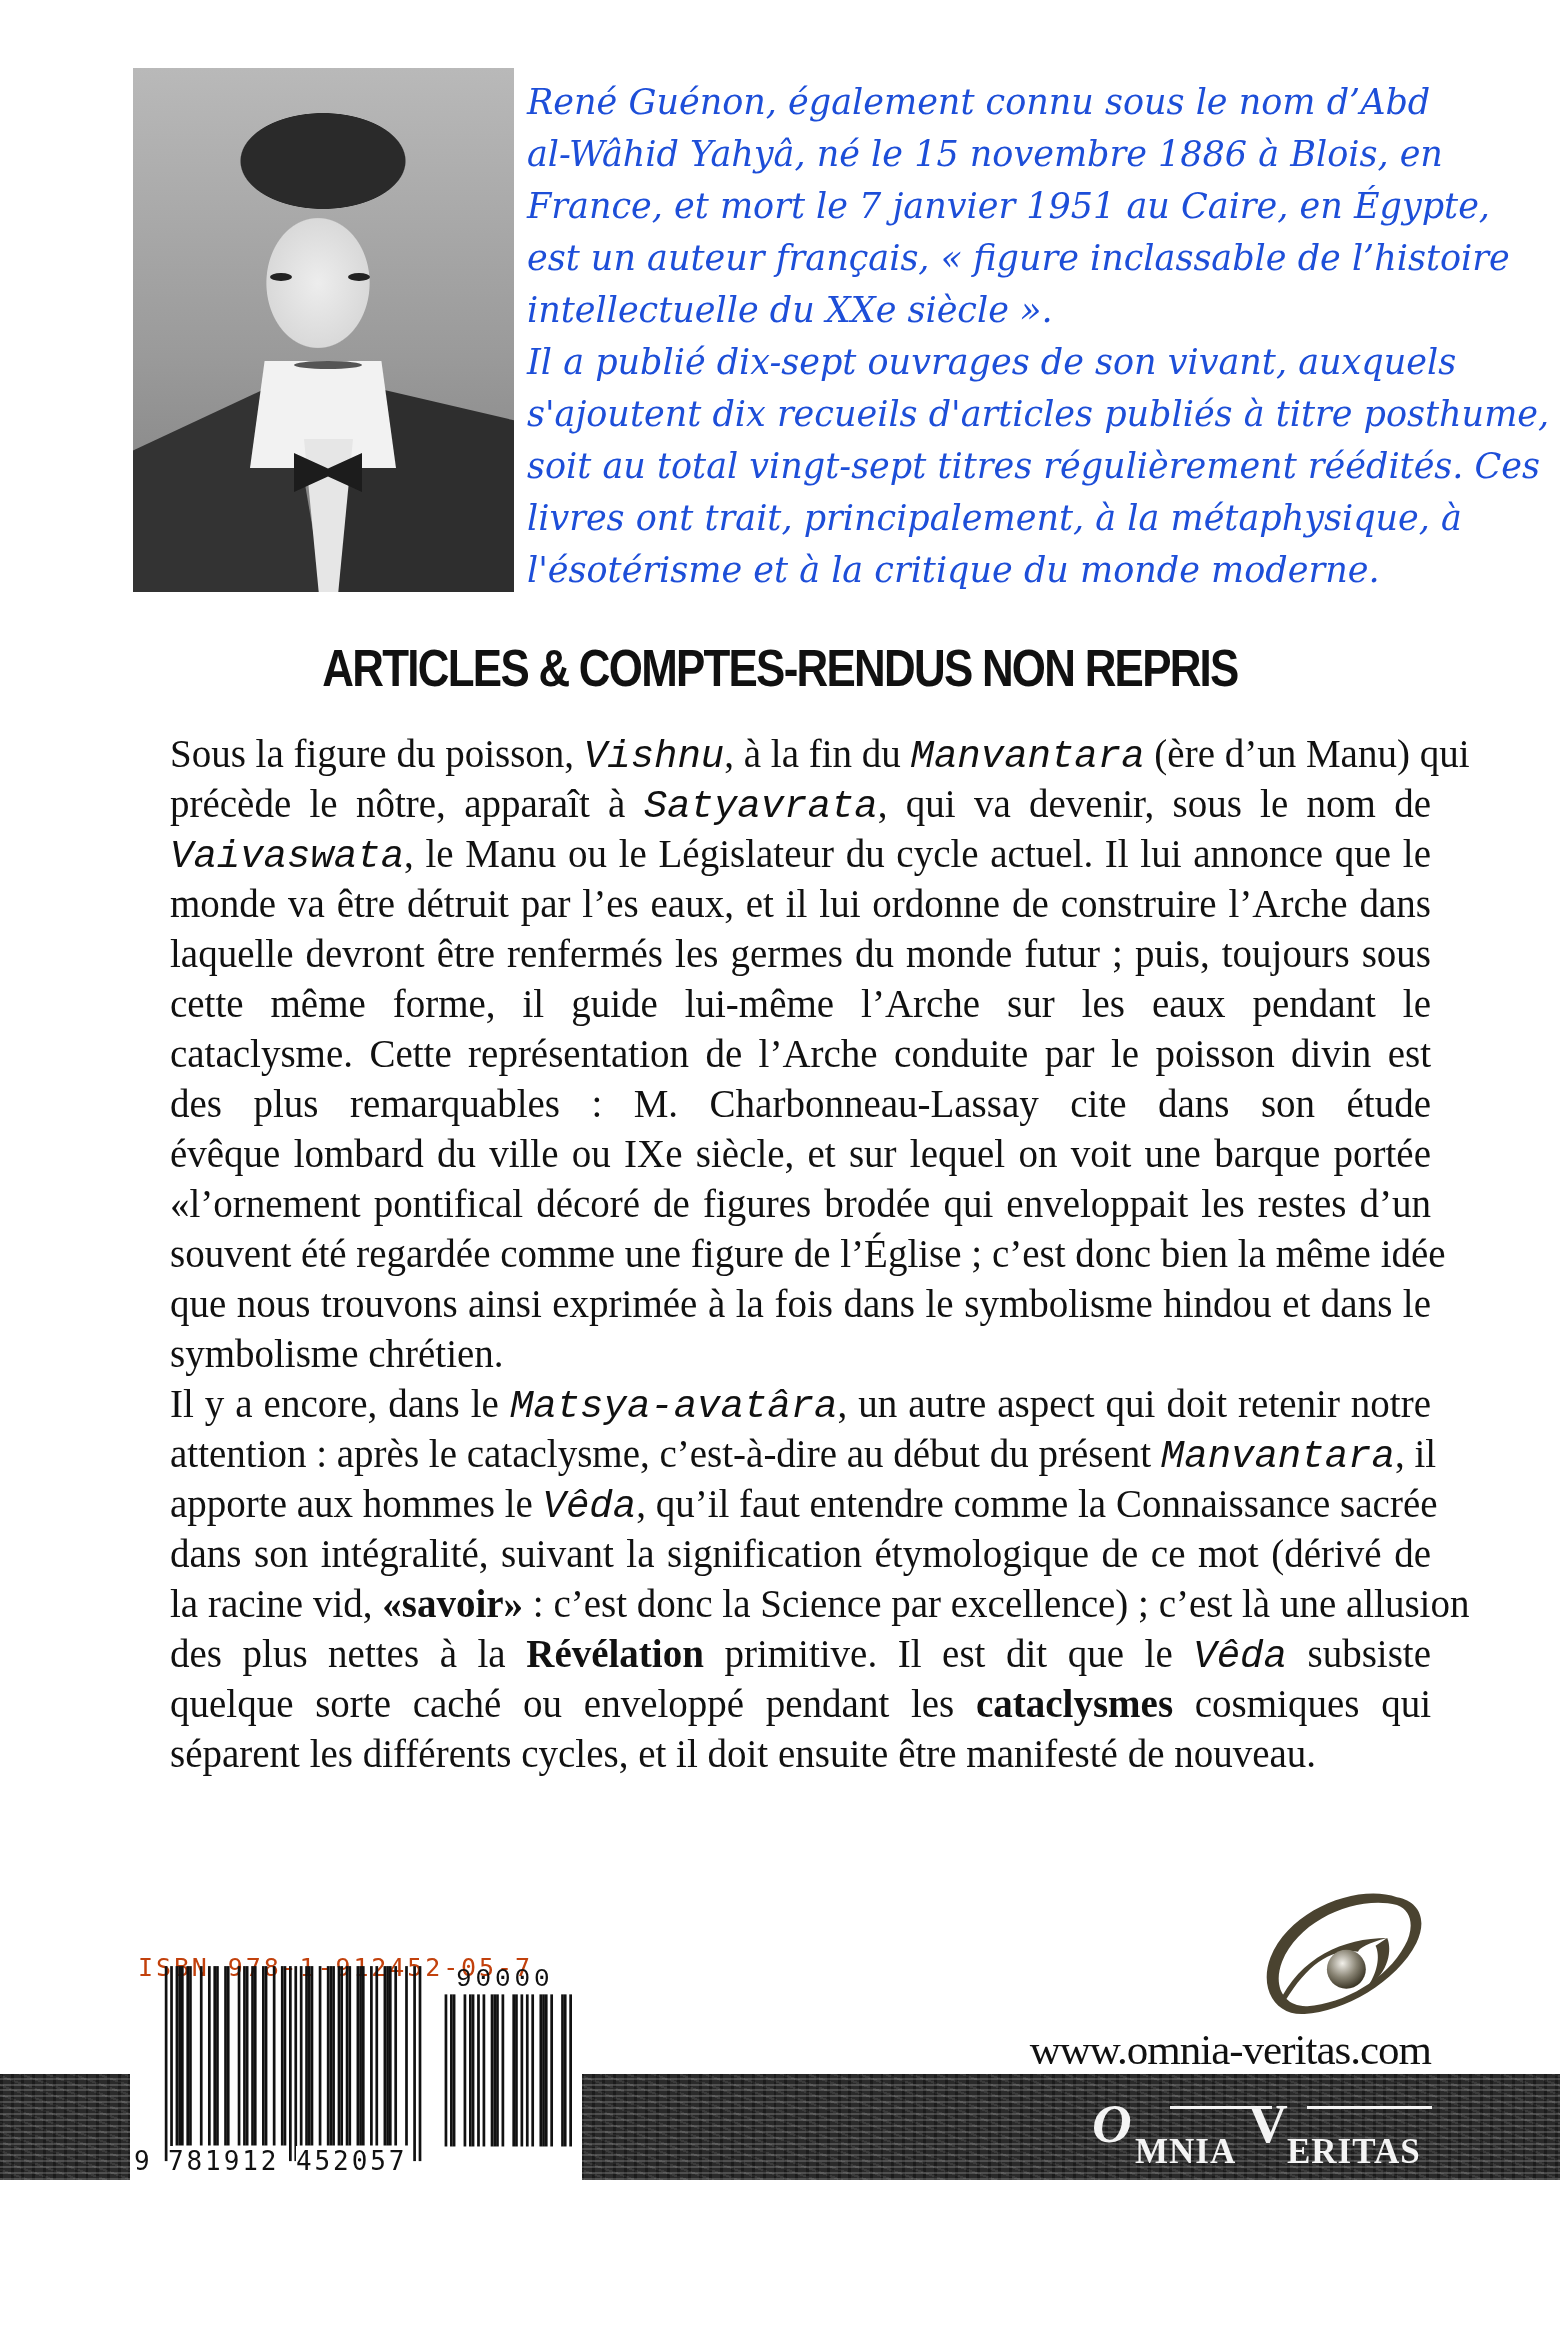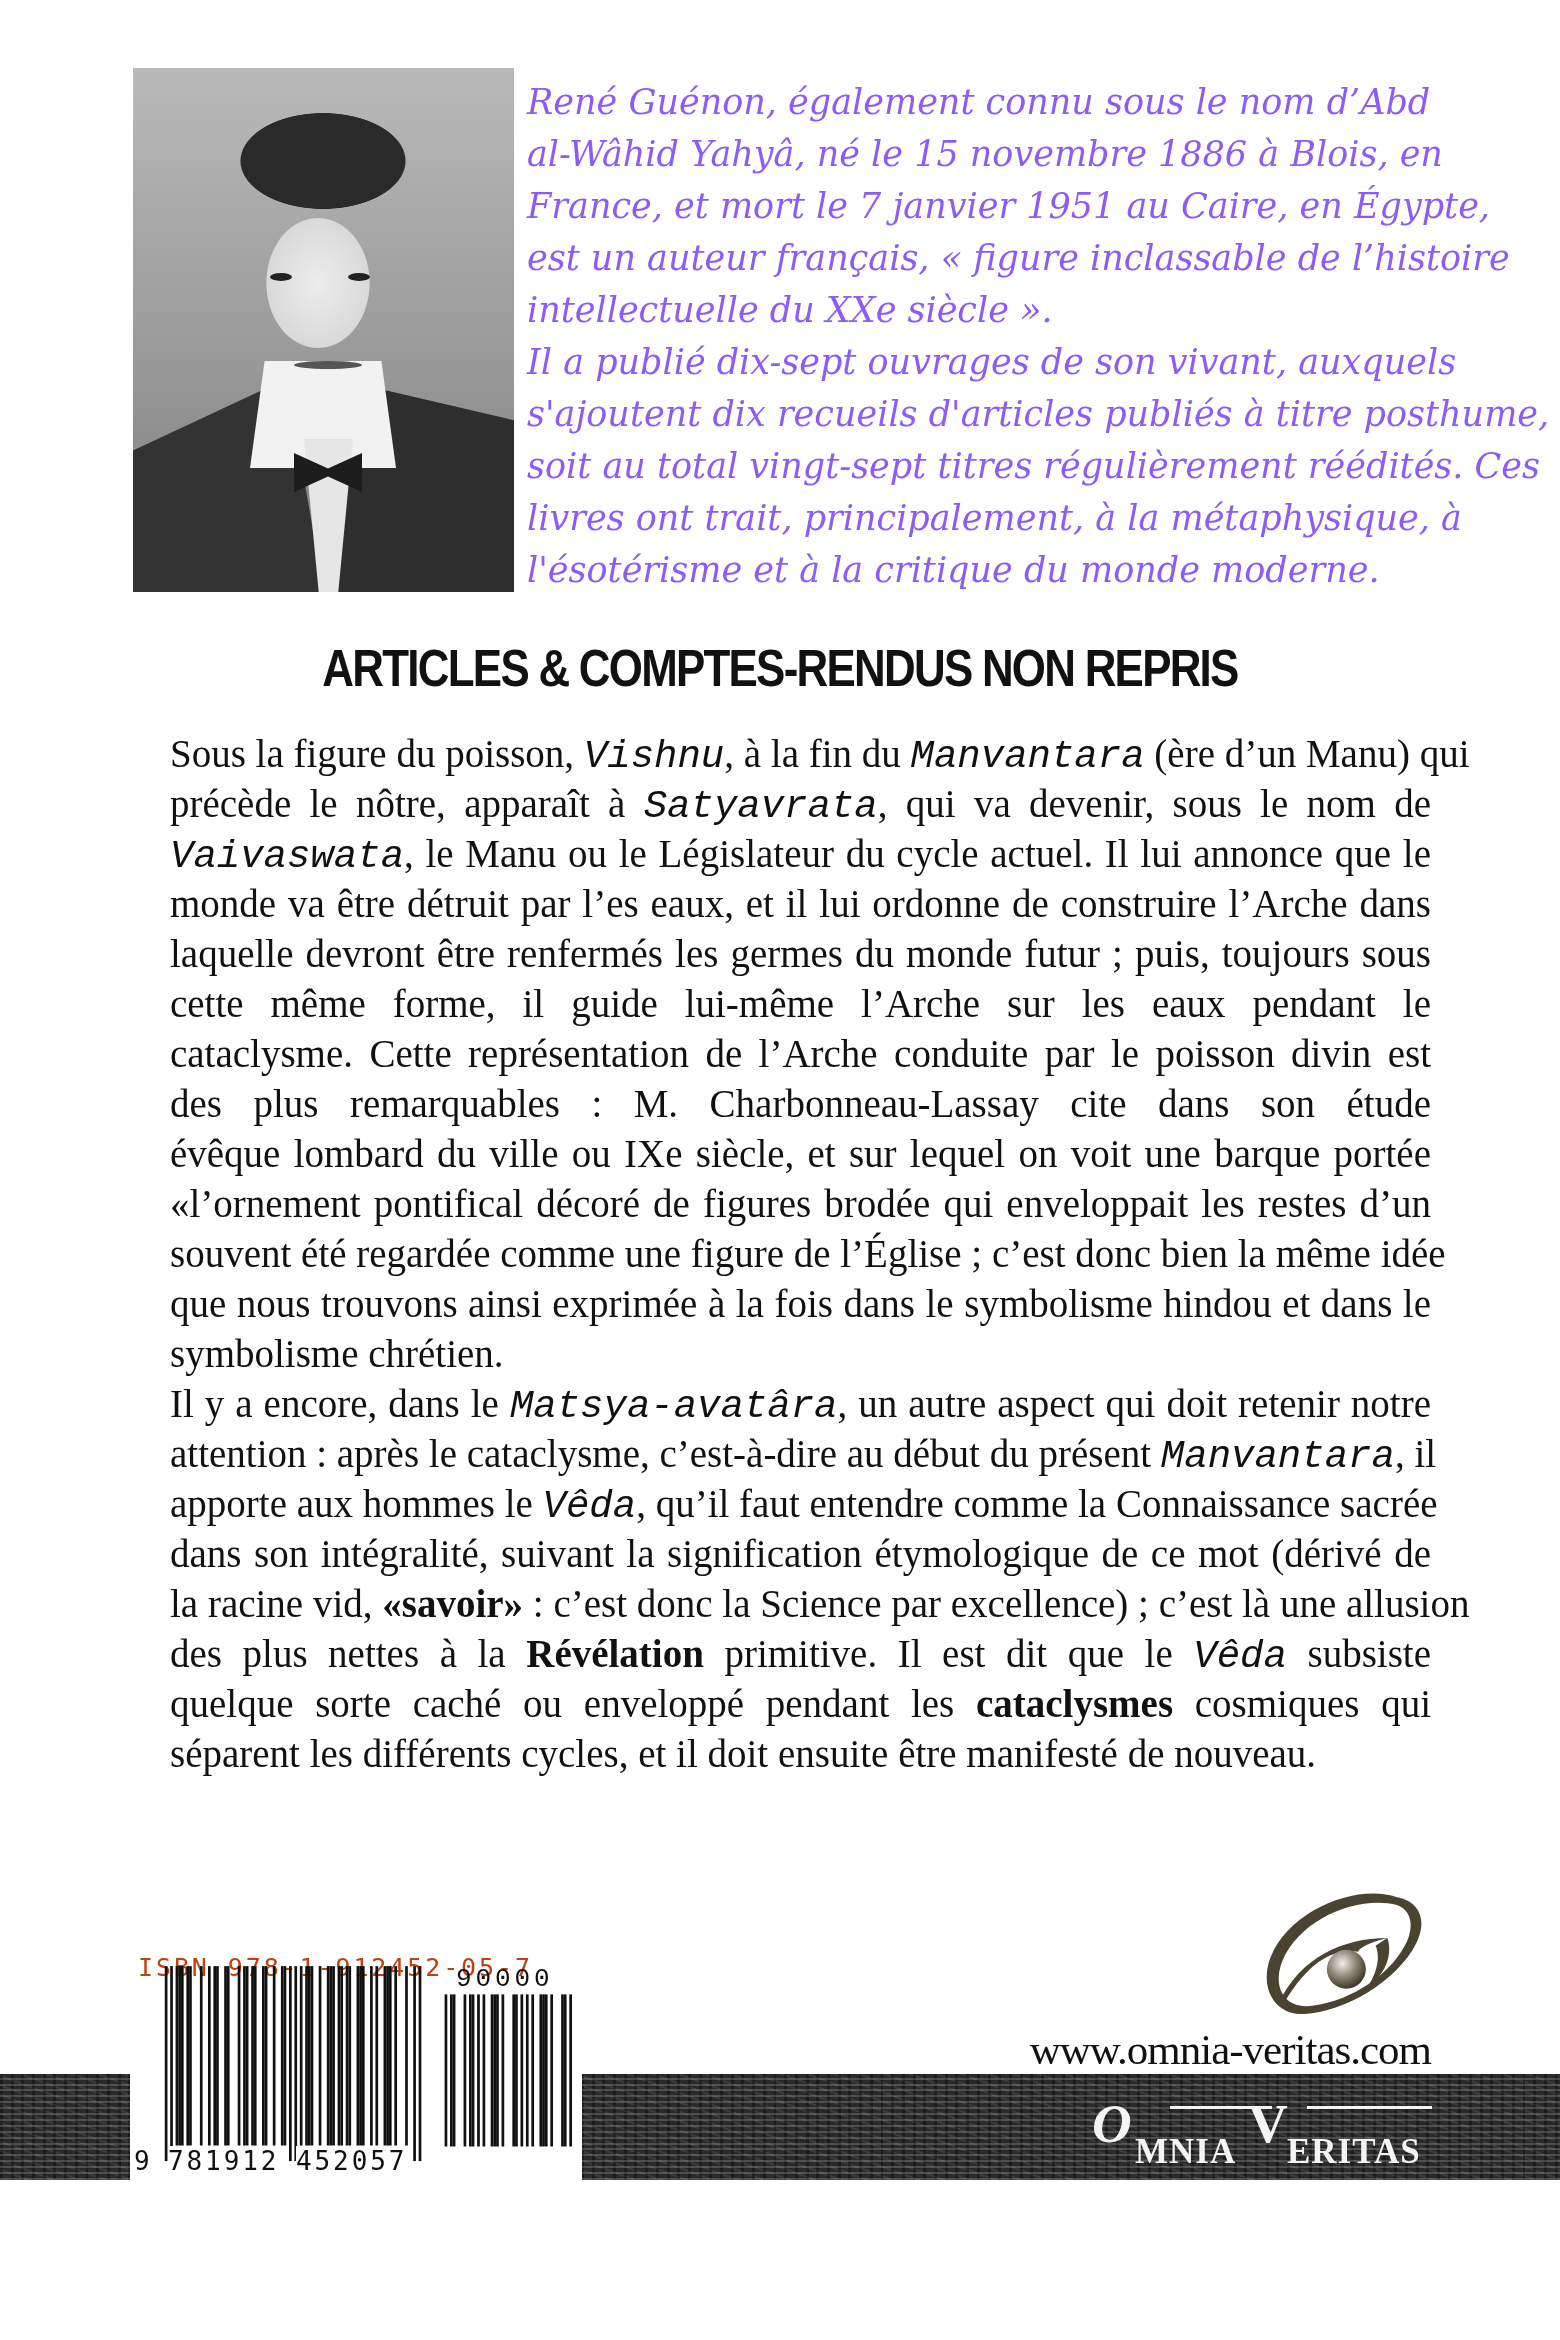--- a/index.html
+++ b/index.html
@@ -19,21 +19,21 @@
   .photo .jacket3 { position:absolute; left:0; top:322px; width:381px; height:202px; background:#2e2e2e;
       clip-path: polygon(100% 15%, 66% 0, 56% 45%, 52% 100%, 100% 100%); }
   .photo .shirt { position:absolute; left:171px; top:371px; width:49px; height:153px; background:#e6e6e6; clip-path: polygon(0 0,100% 0, 70% 100%, 30% 100%); }
   .photo .tie { position:absolute; left:161px; top:385px; width:68px; height:39px; background:#1c1c1c; clip-path: polygon(0 0, 50% 40%, 100% 0, 100% 100%, 50% 60%, 0 100%); }
   .photo .face-eye { position:absolute; width:21.5px; height:7.8px; background:#222; border-radius:50%; top:205px; }
   .photo .mustache { position:absolute; left:161px; top:293px; width:68px; height:7.8px; background:#555; border-radius:50%; }
 
   .bio {
     position: absolute; left: 527px; top: 76px; width: 903px;
     font-family: "DejaVu Serif", serif; font-style: italic; font-size: 35px;
-    line-height: 52px; color: #8b5cf6;
+    line-height: 52px; color: #1d4ed8;
   }
   .bio .line { display: block; height: 52px; white-space: nowrap; text-align: justify; text-align-last: justify; }
   .bio .line.last { text-align-last: left; }
 
   .heading {
     position: absolute; left: 0; width: 1560px; top: 639px; text-align: center;
     font-family: "Liberation Sans", sans-serif; font-weight: bold; font-size: 51px;
     letter-spacing: -2px; color: #111; transform: scaleX(0.86); transform-origin: center;
   }
 

